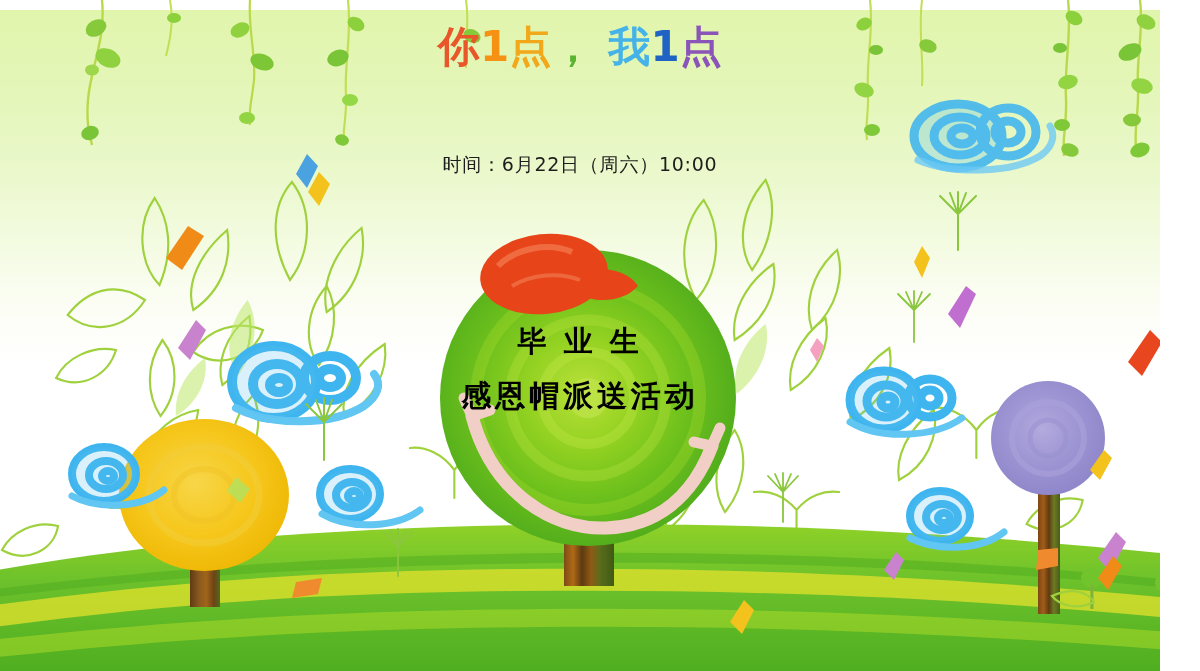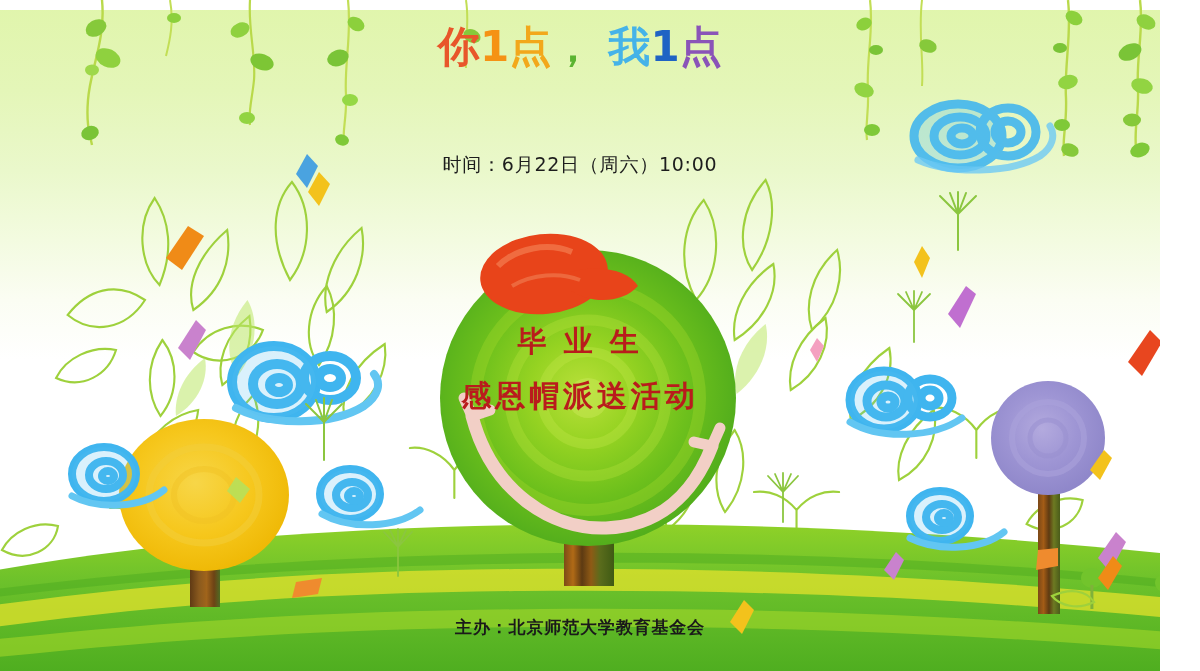--- a/index.html
+++ b/index.html
@@ -103,21 +103,21 @@
     letter-spacing: 0.04em;
   }
   .meta .row { white-space: nowrap; text-align: center; }
 
   .tree-text {
     position: absolute;
     left: 0; right: 0;
     top: 322px;
     text-align: center;
     z-index: 40;
-    color: #b91c1c;
+    color: #000000;
     font-weight: 600;
     letter-spacing: 0.22em;
   }
   .tree-text .t1 { font-size: 29px; }
   .tree-text .t2 { font-size: 30px; margin-top: 14px; letter-spacing: 0.13em; }
 
   .footer {
     position: absolute;
     left: 0; right: 0;
     bottom: 32px;
@@ -583,15 +583,14 @@
 
   <div class="meta">
     <div class="row">时间：6月22日（周六）10:00</div>
   </div>
 
   <div class="tree-text">
     <div class="t1">毕 业 生</div>
     <div class="t2">感恩帽派送活动</div>
   </div>
 
-  <div class="footer">主办：北京师范大学教育基金会</div>
 
 </div>
 
 </body></html>

